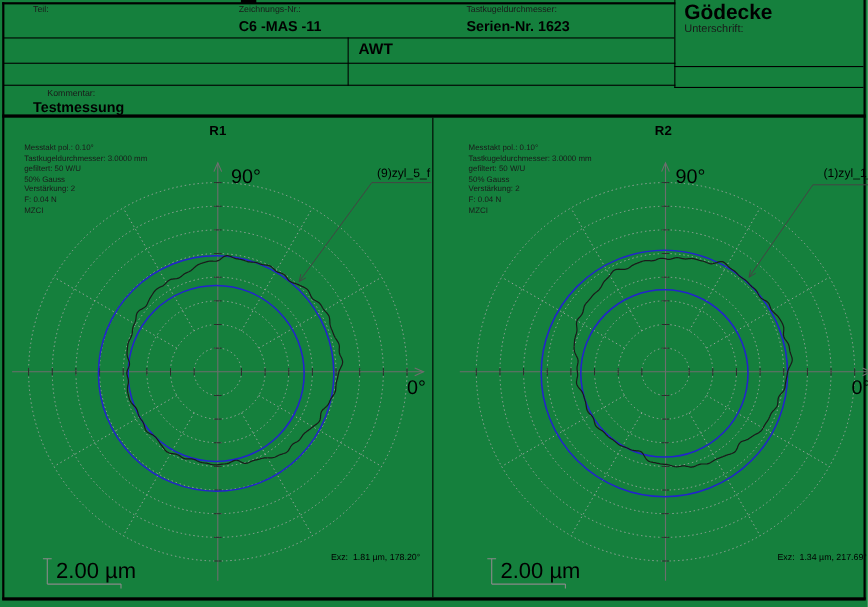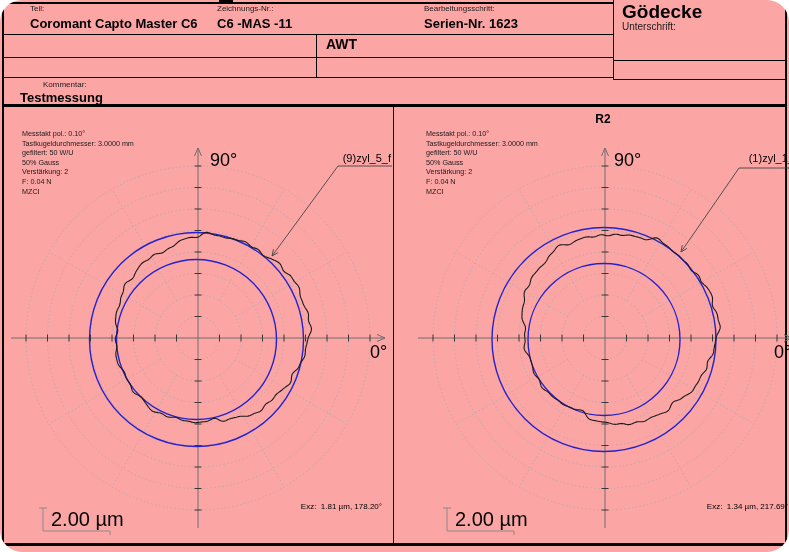--- a/index.html
+++ b/index.html
@@ -1,17 +1,17 @@
 <!DOCTYPE html>
 <html><head>
 <meta charset="utf-8">
 <style>
   html,body{margin:0;padding:0;background:#fff;}
-  .page{position:relative;width:789px;height:552px;background:#fca5a5;overflow:hidden;
-        font-family:"Liberation Sans",sans-serif;color:#000;border-radius:22px;}
+  .page{position:relative;width:789px;height:552px;background:#15803d;overflow:hidden;
+        font-family:"Liberation Sans",sans-serif;color:#000;}
   .ln{position:absolute;background:#000;}
   .lbl{position:absolute;font-size:8px;color:#1a1a1a;white-space:nowrap;}
   .val{position:absolute;font-size:13px;font-weight:bold;white-space:nowrap;}
   .panel{position:absolute;top:106px;height:437px;}
   .panel svg{position:absolute;left:0;top:0;}
   .chart-title{position:absolute;left:0;right:0;top:6px;text-align:center;
                font-size:12px;font-weight:bold;}
   .params{position:absolute;left:19px;top:23px;font-size:7.2px;line-height:9.6px;
           white-space:nowrap;color:#1a1a1a;}
   .deg90{position:absolute;left:207px;top:44px;font-size:18px;}
@@ -34,30 +34,29 @@
   <div class="ln" style="left:3px;top:57px;width:611px;height:1px;"></div>
   <div class="ln" style="left:613px;top:59.5px;width:172px;height:1px;"></div>
   <div class="ln" style="left:3px;top:77px;width:611px;height:1px;"></div>
   <div class="ln" style="left:613px;top:79px;width:172px;height:1px;"></div>
   <div class="ln" style="left:316px;top:33.5px;width:1px;height:44px;"></div>
   <div class="ln" style="left:613px;top:0;width:1px;height:80px;"></div>
   <div class="ln" style="left:2px;top:104px;width:785px;height:2.5px;"></div>
   <div class="ln" style="left:393px;top:106.5px;width:1px;height:436px;"></div>
 
   <div class="lbl" style="left:30px;top:4px;">Teil:</div>
-  <div class="val" style="left:30px;top:16px;">Coromant Capto Master C6</div>
   <div class="lbl" style="left:217px;top:4px;">Zeichnungs-Nr.:</div>
   <div class="val" style="left:217px;top:16px;">C6 -MAS -11</div>
-  <div class="lbl" style="left:424px;top:4px;">Bearbeitungsschritt:</div>
+  <div class="lbl" style="left:424px;top:4px;">Tastkugeldurchmesser:</div>
   <div class="val" style="left:424px;top:16px;">Serien-Nr. 1623</div>
   <div class="val" style="left:622px;top:1px;font-size:19px;">Gödecke</div>
   <div class="lbl" style="left:622px;top:21px;font-size:10px;">Unterschrift:</div>
   <div class="val" style="left:326px;top:36px;font-size:14px;">AWT</div>
   <div class="lbl" style="left:43px;top:80px;">Kommentar:</div>
-  <div class="val" style="left:20px;top:90px;">Testmessung</div>
+  <div class="val" style="left:30px;top:90px;">Testmessung</div>
 
   <div class="panel" style="left:3px;width:390px;">
     <svg width="390" height="437" viewBox="0 0 390 437">
         <circle cx="195" cy="232" r="21.5" fill="none" stroke="#a9a9a9" stroke-width="0.8" stroke-dasharray="1.3 2.6"></circle>
         <circle cx="195" cy="232" r="43" fill="none" stroke="#a9a9a9" stroke-width="0.8" stroke-dasharray="1.3 2.6"></circle>
         <circle cx="195" cy="232" r="64.5" fill="none" stroke="#a9a9a9" stroke-width="0.8" stroke-dasharray="1.3 2.6"></circle>
         <circle cx="195" cy="232" r="86" fill="none" stroke="#a9a9a9" stroke-width="0.8" stroke-dasharray="1.3 2.6"></circle>
         <circle cx="195" cy="232" r="107.5" fill="none" stroke="#a9a9a9" stroke-width="0.8" stroke-dasharray="1.3 2.6"></circle>
         <circle cx="195" cy="232" r="129" fill="none" stroke="#a9a9a9" stroke-width="0.8" stroke-dasharray="1.3 2.6"></circle>
         <circle cx="195" cy="232" r="150.5" fill="none" stroke="#a9a9a9" stroke-width="0.8" stroke-dasharray="1.3 2.6"></circle>
@@ -111,20 +110,21 @@
         <path d="M308.4 224.0L308.5 223.1L308.4 222.2L308.2 221.4L307.9 220.5L307.6 219.6L307.2 218.8L306.7 217.9L306.3 217.1L306.0 216.3L305.7 215.4L305.5 214.6L305.4 213.7L305.4 212.9L305.4 212.0L305.4 211.1L305.5 210.2L305.5 209.4L305.5 208.5L305.3 207.6L305.1 206.8L304.8 206.0L304.4 205.2L303.9 204.4L303.4 203.6L302.9 202.8L302.4 202.1L301.9 201.3L301.5 200.6L301.1 199.8L300.7 199.0L300.4 198.2L300.0 197.5L299.8 196.7L299.5 195.9L299.2 195.1L298.9 194.3L298.5 193.5L298.2 192.8L297.9 192.0L297.6 191.2L297.4 190.4L297.2 189.6L297.0 188.7L296.9 187.9L296.9 187.0L296.8 186.1L296.8 185.2L296.7 184.3L296.6 183.4L296.4 182.5L296.2 181.7L295.8 180.9L295.4 180.2L294.9 179.5L294.4 178.8L293.8 178.1L293.1 177.5L292.5 176.9L291.9 176.2L291.4 175.6L290.9 174.9L290.5 174.2L290.0 173.4L289.6 172.7L289.2 172.0L288.7 171.2L288.2 170.6L287.7 169.9L287.0 169.3L286.3 168.8L285.6 168.3L284.8 167.9L284.0 167.4L283.2 167.0L282.4 166.5L281.7 166.0L281.1 165.5L280.6 164.8L280.1 164.2L279.7 163.4L279.4 162.6L279.1 161.8L278.7 161.0L278.4 160.1L278.0 159.4L277.6 158.6L277.1 157.9L276.6 157.3L275.9 156.8L275.2 156.3L274.5 155.8L273.8 155.4L273.0 155.0L272.2 154.6L271.4 154.3L270.6 153.9L269.8 153.5L269.1 153.2L268.3 152.8L267.5 152.5L266.7 152.2L265.9 151.9L265.1 151.6L264.2 151.4L263.4 151.1L262.6 150.8L261.9 150.5L261.2 150.1L260.5 149.7L259.9 149.2L259.3 148.6L258.8 147.9L258.3 147.3L257.8 146.5L257.3 145.8L256.8 145.1L256.2 144.5L255.6 143.9L255.0 143.4L254.3 143.0L253.5 142.6L252.7 142.4L252.0 142.1L251.2 141.9L250.4 141.7L249.6 141.4L248.9 141.0L248.2 140.6L247.5 140.1L246.9 139.5L246.3 138.9L245.7 138.3L245.0 137.7L244.4 137.1L243.7 136.6L243.0 136.1L242.3 135.7L241.5 135.5L240.7 135.3L239.8 135.1L239.0 135.0L238.2 134.9L237.3 134.8L236.5 134.7L235.7 134.6L234.9 134.4L234.1 134.1L233.3 133.9L232.6 133.6L231.8 133.3L231.0 133.0L230.2 132.8L229.4 132.6L228.6 132.5L227.8 132.4L227.0 132.4L226.2 132.3L225.3 132.3L224.5 132.2L223.7 132.1L222.9 132.0L222.1 131.8L221.3 131.5L220.5 131.3L219.7 131.0L219.0 130.7L218.2 130.4L217.4 130.2L216.6 130.0L215.7 129.8L214.9 129.7L214.1 129.6L213.3 129.4L212.5 129.3L211.6 129.1L210.8 128.9L210.0 128.6L209.2 128.3L208.3 127.9L207.5 127.5L206.7 127.1L205.8 126.8L204.9 126.6L204.1 126.4L203.2 126.4L202.4 126.6L201.6 126.8L200.7 127.2L199.9 127.7L199.1 128.3L198.3 128.9L197.6 129.5L196.8 130.1L196.0 130.6L195.3 131.0L194.5 131.2L193.7 131.4L192.8 131.5L192.0 131.5L191.2 131.5L190.3 131.4L189.5 131.4L188.7 131.4L187.8 131.4L187.0 131.5L186.2 131.6L185.4 131.8L184.6 132.0L183.8 132.3L183.0 132.5L182.2 132.8L181.4 133.0L180.6 133.3L179.8 133.5L179.1 133.8L178.3 134.1L177.5 134.4L176.8 134.8L176.1 135.3L175.4 135.8L174.7 136.3L174.1 136.9L173.4 137.5L172.8 138.1L172.2 138.7L171.5 139.3L170.9 139.8L170.2 140.3L169.5 140.6L168.8 141.0L168.1 141.3L167.3 141.6L166.6 141.9L165.9 142.3L165.2 142.7L164.5 143.1L163.8 143.6L163.2 144.1L162.6 144.6L162.0 145.1L161.3 145.7L160.7 146.1L160.0 146.5L159.3 146.9L158.5 147.1L157.7 147.3L156.8 147.4L155.9 147.5L155.0 147.6L154.1 147.7L153.2 147.8L152.3 148.0L151.5 148.3L150.8 148.7L150.1 149.2L149.4 149.7L148.9 150.3L148.3 150.9L147.7 151.5L147.2 152.1L146.6 152.7L145.9 153.2L145.3 153.7L144.6 154.1L143.8 154.5L143.0 154.8L142.2 155.2L141.4 155.6L140.7 156.0L140.0 156.5L139.3 157.0L138.7 157.5L138.1 158.1L137.6 158.8L137.0 159.4L136.6 160.1L136.1 160.8L135.6 161.5L135.2 162.2L134.7 162.9L134.3 163.6L133.8 164.3L133.4 165.0L132.9 165.8L132.6 166.5L132.2 167.3L131.9 168.0L131.5 168.8L131.2 169.6L130.9 170.4L130.5 171.1L130.1 171.8L129.6 172.4L129.0 173.0L128.3 173.5L127.5 174.0L126.7 174.5L125.9 175.0L125.0 175.4L124.2 175.9L123.4 176.4L122.8 177.0L122.2 177.7L121.7 178.4L121.4 179.2L121.1 180.0L120.9 180.8L120.8 181.7L120.7 182.6L120.6 183.5L120.5 184.3L120.3 185.2L120.1 186.0L119.8 186.8L119.5 187.6L119.2 188.3L118.8 189.1L118.5 189.8L118.2 190.6L117.9 191.4L117.7 192.2L117.6 193.0L117.5 193.9L117.4 194.7L117.3 195.6L117.3 196.4L117.1 197.2L117.0 198.0L116.8 198.8L116.5 199.6L116.2 200.4L115.8 201.1L115.4 201.9L115.0 202.6L114.6 203.4L114.2 204.2L113.9 205.0L113.6 205.7L113.4 206.6L113.2 207.4L113.1 208.2L113.0 209.0L112.9 209.9L112.8 210.7L112.8 211.5L112.7 212.4L112.6 213.2L112.5 214.0L112.5 214.8L112.5 215.7L112.5 216.5L112.7 217.4L112.8 218.2L113.1 219.1L113.4 219.9L113.7 220.7L114.0 221.6L114.3 222.4L114.6 223.2L114.7 224.0L114.7 224.8L114.7 225.6L114.5 226.4L114.2 227.3L113.9 228.1L113.5 228.9L113.1 229.8L112.8 230.6L112.5 231.5L112.4 232.3L112.3 233.2L112.3 234.0L112.5 234.8L112.7 235.6L112.9 236.5L113.2 237.3L113.4 238.1L113.6 238.9L113.7 239.7L113.8 240.5L113.7 241.4L113.7 242.2L113.5 243.1L113.3 244.0L113.2 244.9L113.0 245.8L112.9 246.7L112.9 247.6L112.9 248.5L112.9 249.3L113.0 250.2L113.2 251.0L113.4 251.9L113.6 252.7L113.8 253.6L114.0 254.4L114.2 255.2L114.4 256.0L114.7 256.9L115.0 257.7L115.4 258.5L115.8 259.2L116.2 259.9L116.8 260.7L117.4 261.3L118.0 262.0L118.6 262.6L119.3 263.3L119.9 263.9L120.4 264.6L120.9 265.3L121.3 266.0L121.7 266.8L122.0 267.6L122.2 268.4L122.4 269.2L122.6 270.1L122.9 270.9L123.1 271.7L123.5 272.5L123.9 273.3L124.3 274.0L124.8 274.7L125.3 275.4L125.8 276.0L126.3 276.7L126.8 277.4L127.2 278.2L127.5 279.0L127.8 279.8L128.1 280.6L128.3 281.5L128.5 282.4L128.8 283.3L129.1 284.2L129.5 285.0L129.9 285.7L130.5 286.4L131.1 286.9L131.9 287.5L132.7 287.9L133.5 288.3L134.3 288.7L135.2 289.1L136.0 289.5L136.7 290.0L137.4 290.5L138.1 291.0L138.7 291.6L139.2 292.3L139.7 293.0L140.2 293.7L140.7 294.4L141.2 295.1L141.7 295.8L142.2 296.6L142.7 297.3L143.2 298.0L143.7 298.7L144.3 299.4L144.8 300.1L145.3 300.8L145.9 301.5L146.4 302.2L146.9 302.9L147.5 303.6L148.2 304.2L148.8 304.8L149.6 305.2L150.4 305.6L151.2 305.9L152.1 306.1L153.0 306.3L154.0 306.4L154.9 306.6L155.8 306.7L156.7 306.8L157.6 307.1L158.4 307.4L159.2 307.7L159.9 308.1L160.6 308.6L161.3 309.1L162.0 309.6L162.7 310.0L163.5 310.4L164.2 310.8L165.1 311.0L165.9 311.1L166.8 311.2L167.7 311.2L168.7 311.2L169.6 311.2L170.5 311.2L171.4 311.2L172.2 311.3L173.0 311.5L173.8 311.8L174.6 312.1L175.3 312.4L176.0 312.8L176.8 313.2L177.5 313.6L178.3 313.9L179.1 314.2L179.9 314.4L180.7 314.6L181.5 314.7L182.3 314.8L183.1 314.9L184.0 315.0L184.8 315.1L185.6 315.2L186.4 315.4L187.2 315.6L188.0 315.9L188.8 316.1L189.6 316.3L190.4 316.5L191.2 316.6L192.0 316.7L192.8 316.7L193.7 316.6L194.5 316.6L195.3 316.4L196.2 316.3L197.0 316.2L197.8 316.1L198.6 316.0L199.5 315.9L200.3 315.8L201.1 315.8L201.9 315.7L202.7 315.6L203.5 315.5L204.3 315.2L205.1 315.0L205.9 314.6L206.7 314.2L207.5 313.8L208.3 313.4L209.1 313.0L209.8 312.7L210.6 312.5L211.4 312.4L212.1 312.4L212.9 312.5L213.7 312.8L214.5 313.1L215.3 313.6L216.2 314.0L217.0 314.4L217.8 314.8L218.7 315.0L219.5 315.2L220.3 315.2L221.1 315.1L221.9 315.0L222.7 314.7L223.4 314.4L224.2 314.0L224.9 313.6L225.7 313.3L226.4 313.0L227.2 312.7L227.9 312.5L228.7 312.3L229.5 312.1L230.3 312.0L231.0 311.8L231.8 311.6L232.6 311.5L233.3 311.3L234.1 311.0L234.9 310.8L235.6 310.6L236.4 310.5L237.2 310.3L238.0 310.3L238.9 310.2L239.7 310.2L240.6 310.2L241.5 310.3L242.4 310.3L243.2 310.3L244.1 310.3L245.0 310.1L245.8 309.9L246.6 309.7L247.3 309.4L248.1 309.0L248.8 308.7L249.5 308.3L250.3 307.9L251.0 307.6L251.8 307.3L252.6 307.0L253.4 306.8L254.2 306.5L255.0 306.3L255.8 306.0L256.6 305.7L257.3 305.3L258.0 304.8L258.6 304.2L259.2 303.6L259.7 302.8L260.1 302.1L260.6 301.3L261.0 300.5L261.5 299.7L262.0 299.0L262.5 298.4L263.1 297.8L263.8 297.3L264.5 296.9L265.2 296.5L265.9 296.1L266.7 295.8L267.4 295.4L268.1 294.9L268.7 294.4L269.3 293.9L269.8 293.2L270.3 292.6L270.8 291.9L271.2 291.2L271.7 290.5L272.1 289.8L272.6 289.1L273.2 288.5L273.7 288.0L274.3 287.4L275.0 286.9L275.6 286.4L276.3 285.9L277.0 285.5L277.6 285.0L278.3 284.5L279.0 284.0L279.6 283.4L280.2 282.9L280.9 282.4L281.6 281.9L282.2 281.3L282.9 280.8L283.6 280.3L284.4 279.8L285.1 279.3L285.7 278.8L286.4 278.2L286.9 277.6L287.4 276.9L287.8 276.1L288.0 275.3L288.2 274.4L288.4 273.5L288.4 272.6L288.5 271.7L288.6 270.8L288.7 269.9L288.9 269.1L289.2 268.3L289.6 267.6L290.0 267.0L290.6 266.3L291.3 265.8L291.9 265.2L292.6 264.6L293.3 264.0L294.0 263.4L294.5 262.8L295.1 262.1L295.5 261.4L295.9 260.6L296.3 259.9L296.6 259.1L296.9 258.3L297.3 257.6L297.7 256.8L298.1 256.1L298.6 255.4L299.1 254.6L299.6 253.9L300.1 253.2L300.6 252.5L301.1 251.7L301.4 250.9L301.7 250.1L302.0 249.3L302.1 248.5L302.2 247.6L302.3 246.8L302.3 245.9L302.3 245.0L302.4 244.2L302.5 243.3L302.6 242.5L302.8 241.7L303.0 240.8L303.2 240.0L303.4 239.2L303.7 238.4L303.9 237.5L304.1 236.7L304.2 235.9L304.4 235.0L304.6 234.2L304.8 233.4L305.0 232.5L305.2 231.7L305.5 230.9L305.9 230.0L306.3 229.2L306.7 228.3L307.1 227.5L307.6 226.6L307.9 225.8L308.2 224.9L308.4 224.0Z" fill="none" stroke="#1a1a1a" stroke-width="1.1"></path>
         <line x1="335" y1="60" x2="389" y2="60" stroke="#444444" stroke-width="0.9"></line>
         <line x1="335" y1="60" x2="269" y2="150" stroke="#444444" stroke-width="0.9"></line>
         <line x1="269" y1="150" x2="275.08151381194335" y2="146.533706625927" stroke="#444444" stroke-width="0.9"></line>
         <line x1="269" y1="150" x2="270.4780328815086" y2="143.15782061027488" stroke="#444444" stroke-width="0.9"></line>
         <line x1="36" y1="402" x2="44" y2="402" stroke="#8a8a8a" stroke-width="1"></line>
         <line x1="40" y1="402" x2="40" y2="425" stroke="#8a8a8a" stroke-width="1"></line>
         <line x1="40" y1="425" x2="107" y2="425" stroke="#8a8a8a" stroke-width="1"></line>
         <line x1="107" y1="425" x2="107" y2="429" stroke="#8a8a8a" stroke-width="1"></line>
       </svg>
+    <div class="chart-title">R1</div>
     <div class="params">
       <div>Messtakt pol.: 0.10°</div>
       <div>Tastkugeldurchmesser: 3.0000 mm</div>
       <div>gefiltert: 50 W/U</div>
       <div>50% Gauss</div>
       <div>Verstärkung: 2</div>
       <div>F: 0.04 N</div>
       <div>MZCI</div>
     </div>
     <div class="deg90">90°</div>

